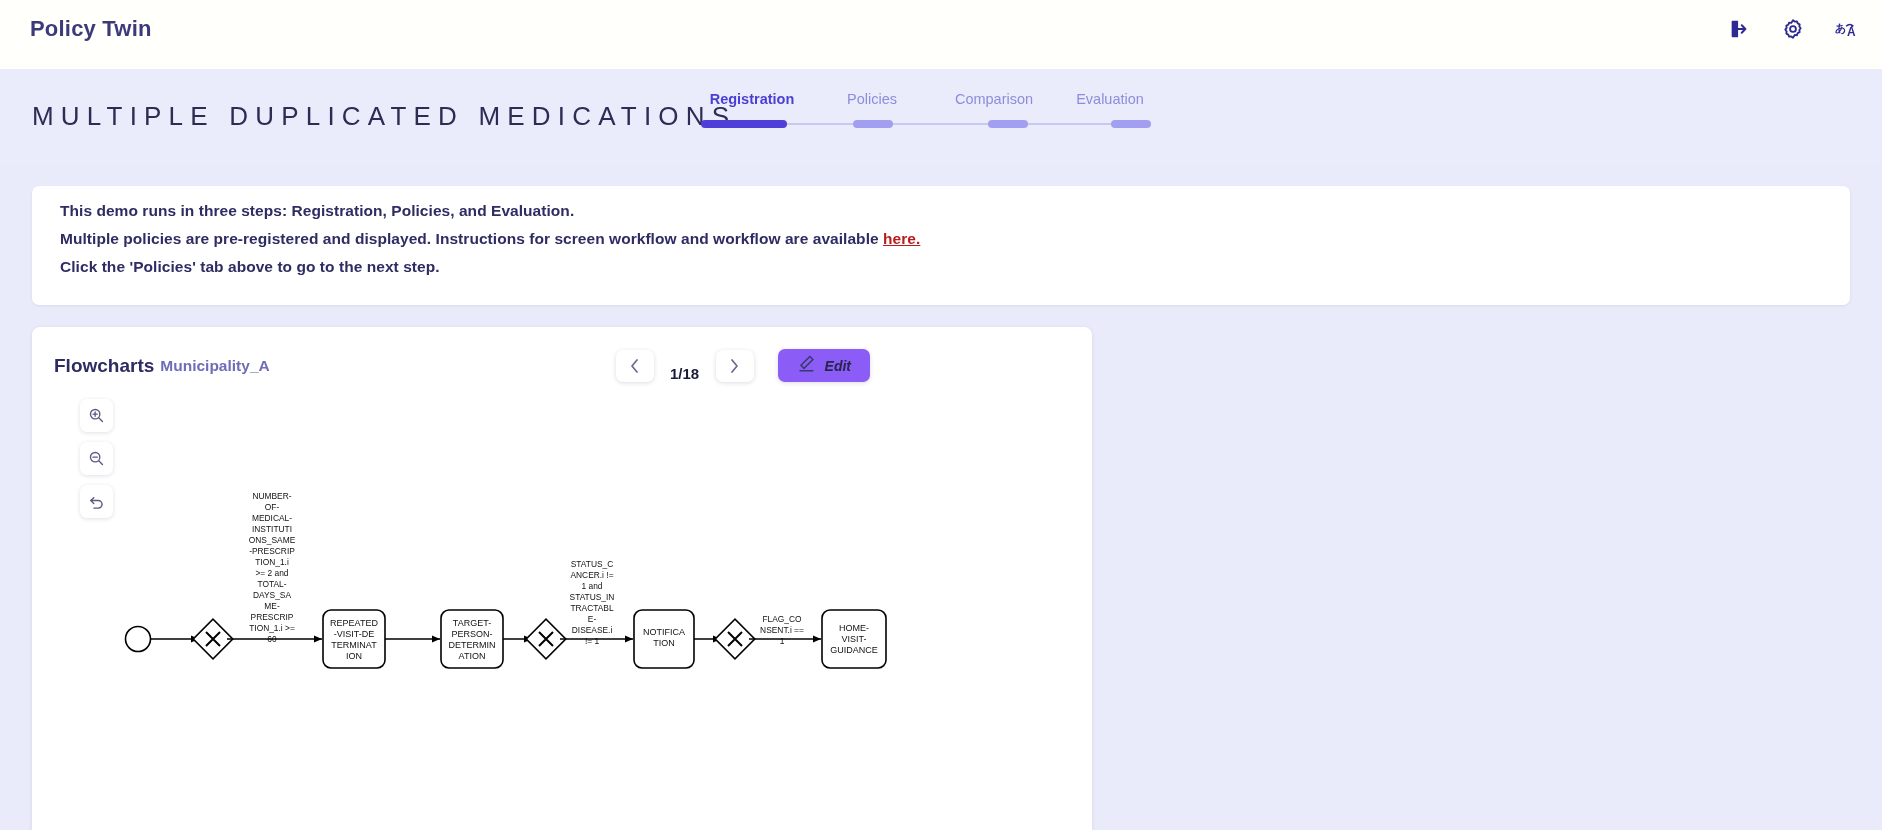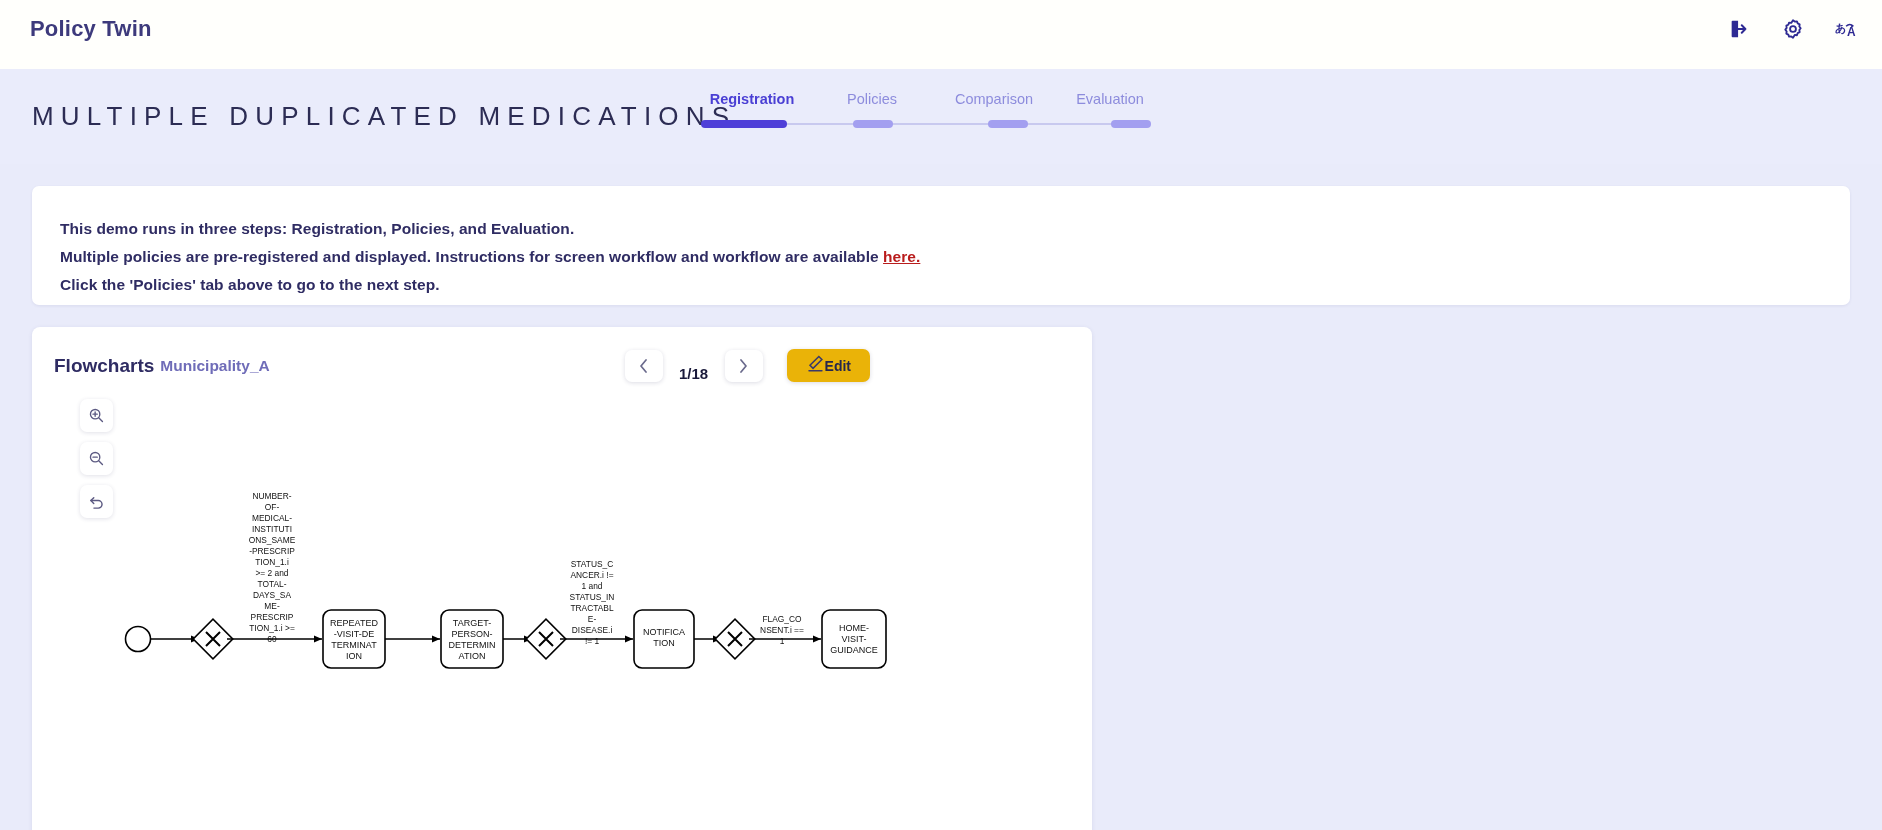--- a/index.html
+++ b/index.html
@@ -55,21 +55,21 @@
   }
   .pill {
     position: absolute; top: 0; height: 8px; border-radius: 5px;
     background: #a39ff0; cursor: pointer;
   }
   .pill.active { background: #4f3fd8; }
   
   .info-card {
     margin: 22px 32px 0 32px;
     background: #fff; border-radius: 7px;
-    padding: 29px 28px 25px 28px;
+    padding: 11px 28px 25px 28px;
     box-shadow: 0 1px 3px rgba(60,60,120,.09);
     height: 119px;
   }
   .info-line {
     font-size: 15.5px; color: #2f2c63; font-weight: bold;
     line-height: 28px; letter-spacing: .05px;
   }
   .info-link {
     color: #b91c1c; text-decoration: underline; cursor: pointer;
     font-weight: bold;
@@ -96,24 +96,24 @@
     width: 38px; height: 32px; background: #fff; border-radius: 7px;
     box-shadow: 0 1px 4px rgba(40,40,90,.16);
     display: flex; align-items: center; justify-content: center;
     color: #6a6a8c; cursor: pointer; font-size: 15px;
   }
   .pgcount {
     font-size: 15px; font-weight: bold; color: #19193a;
     min-width: 42px; text-align: center;
   }
   .edit-btn {
-    height: 33px; background: #eab308; border-radius: 7px;
+    height: 33px; background: #8b5cf6; border-radius: 7px;
     box-shadow: 0 1px 4px rgba(40,40,90,.16);
-    display: flex; align-items: center; 
-    padding: 0 19px; margin-left: 14px; cursor: pointer;
+    display: flex; align-items: center; gap: 9px;
+    padding: 0 19px; margin-left: 14px; cursor: pointer; font-style: italic;
   }
   .edit-btn span.lbl { font-size: 14px; font-weight: bold; color: #26264d; }
   .canvas-tools {
     position: absolute; left: 48px; top: 72px;
     display: flex; flex-direction: column; gap: 10px;
   }
   .tool {
     width: 33px; height: 33px; background: #fff; border-radius: 7px;
     box-shadow: 0 1px 4px rgba(40,40,90,.14);
     display: flex; align-items: center; justify-content: center;

